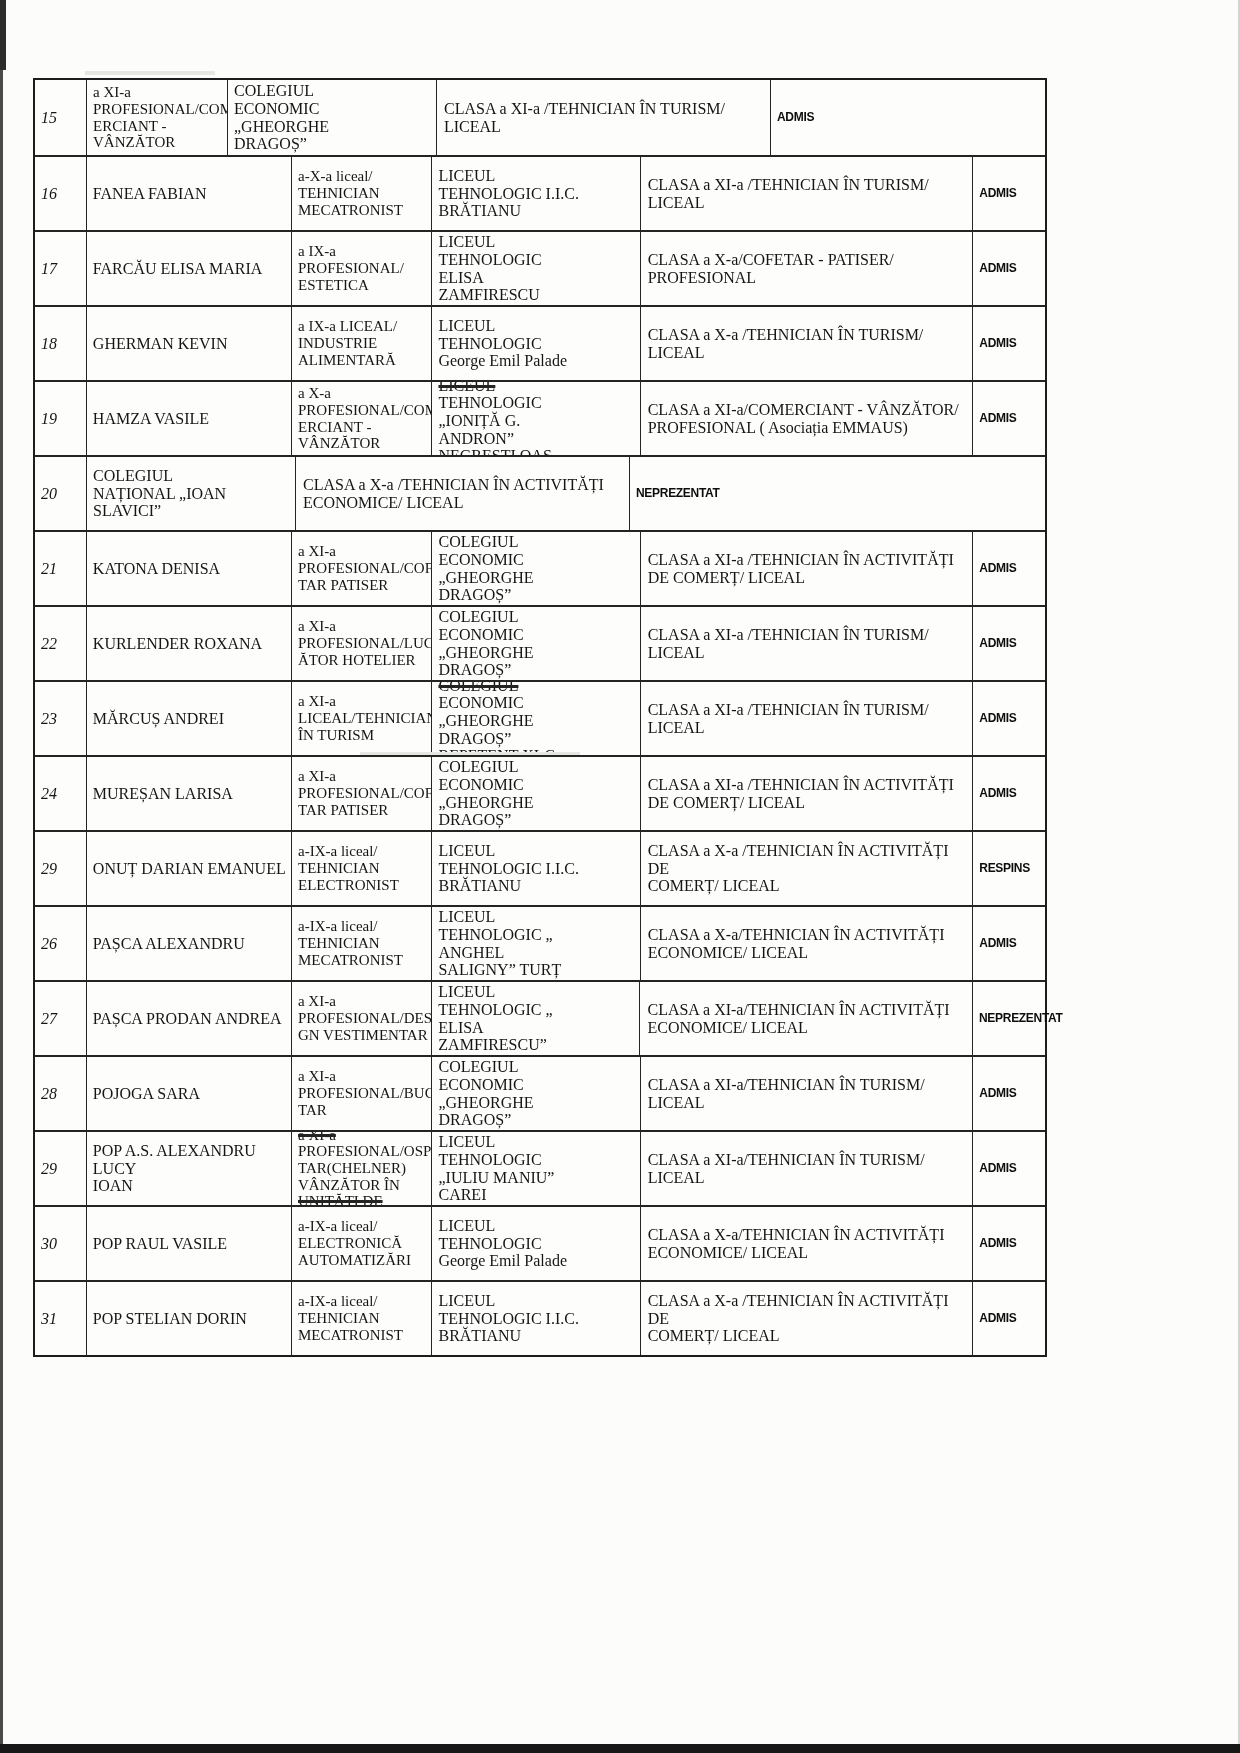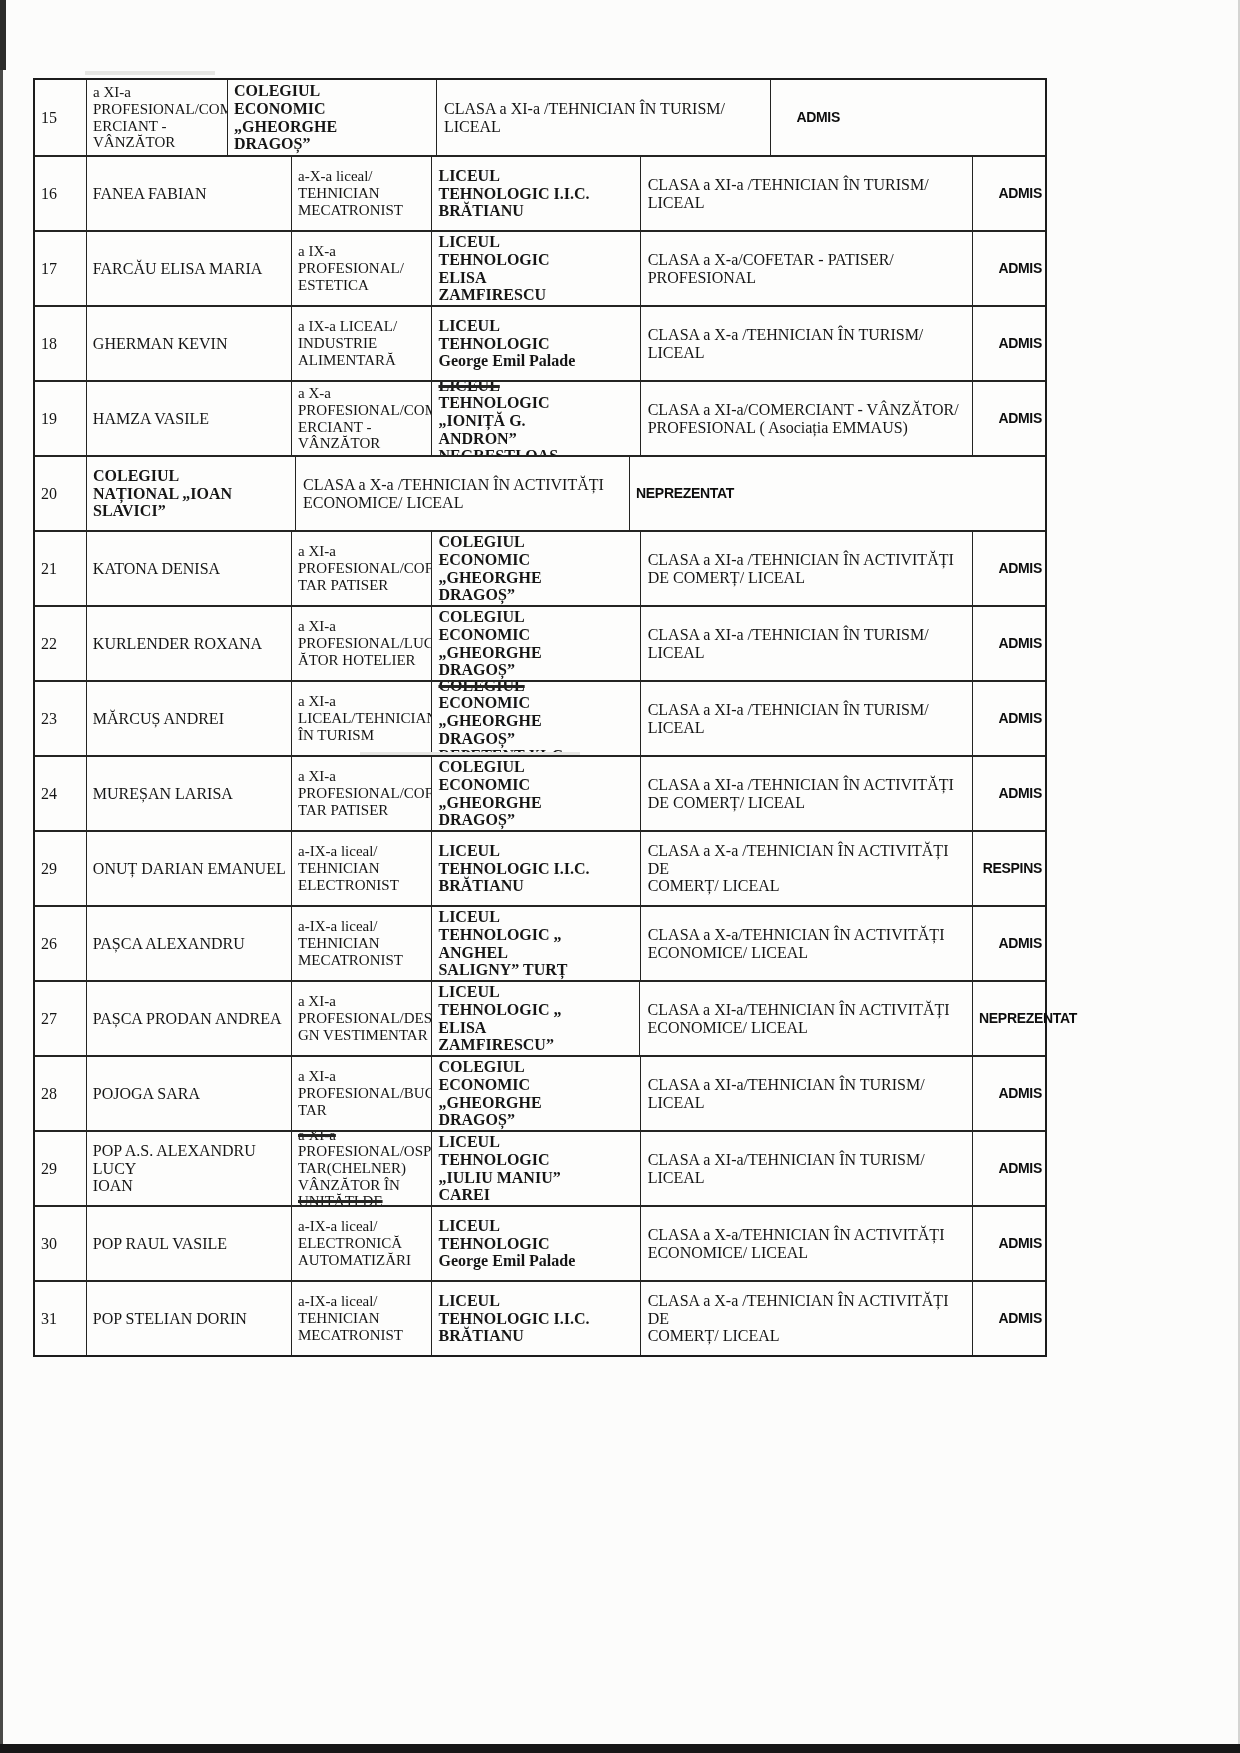--- a/index.html
+++ b/index.html
@@ -43,35 +43,34 @@
     padding:2px 3px 2px 6px;
     display:flex;
     flex-direction:column;
     justify-content:center;
     font-size:16px;
     line-height:1.12;
     white-space:pre-line;
     overflow:hidden;
   }
   .cell:last-child{border-right:none;}
-  .c-num{width:52px;}
+  .c-num{width:52px;font-style:italic;}
   .c-name{width:206px;}
   .c-class{width:141px;font-size:15px;}
-  .c-school{width:209px;font-weight:bold;}
+  .c-school{width:209px;}
   .c-clasa{width:334px;padding-left:7px;}
   .c-status{
     width:72px;
     font-family:"Liberation Sans", sans-serif;
     font-weight:bold;
-    font-size:14px;
+    font-size:12px;
     letter-spacing:-0.3px;
     white-space:nowrap;
     overflow:visible;
     color:#0d0d0d;
-    text-align:right;
   }
   .cell .main{white-space:pre-line;}
   .cell.clipped{justify-content:space-between;padding-top:0;padding-bottom:0;}
   .clip{
     display:block;
     line-height:1;
     text-decoration:line-through;
     text-decoration-thickness:2.5px;
     text-decoration-color:#242422;
     white-space:nowrap;

